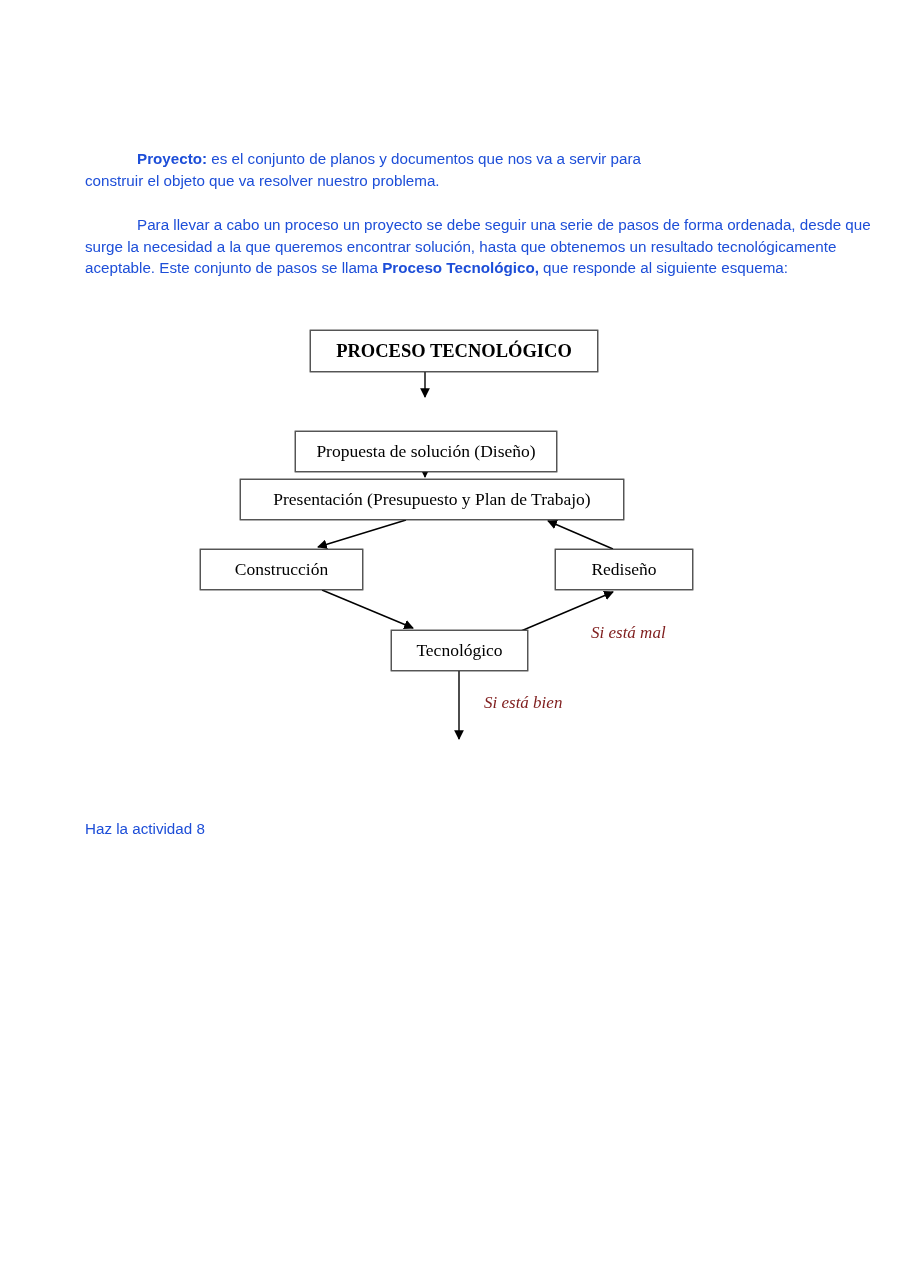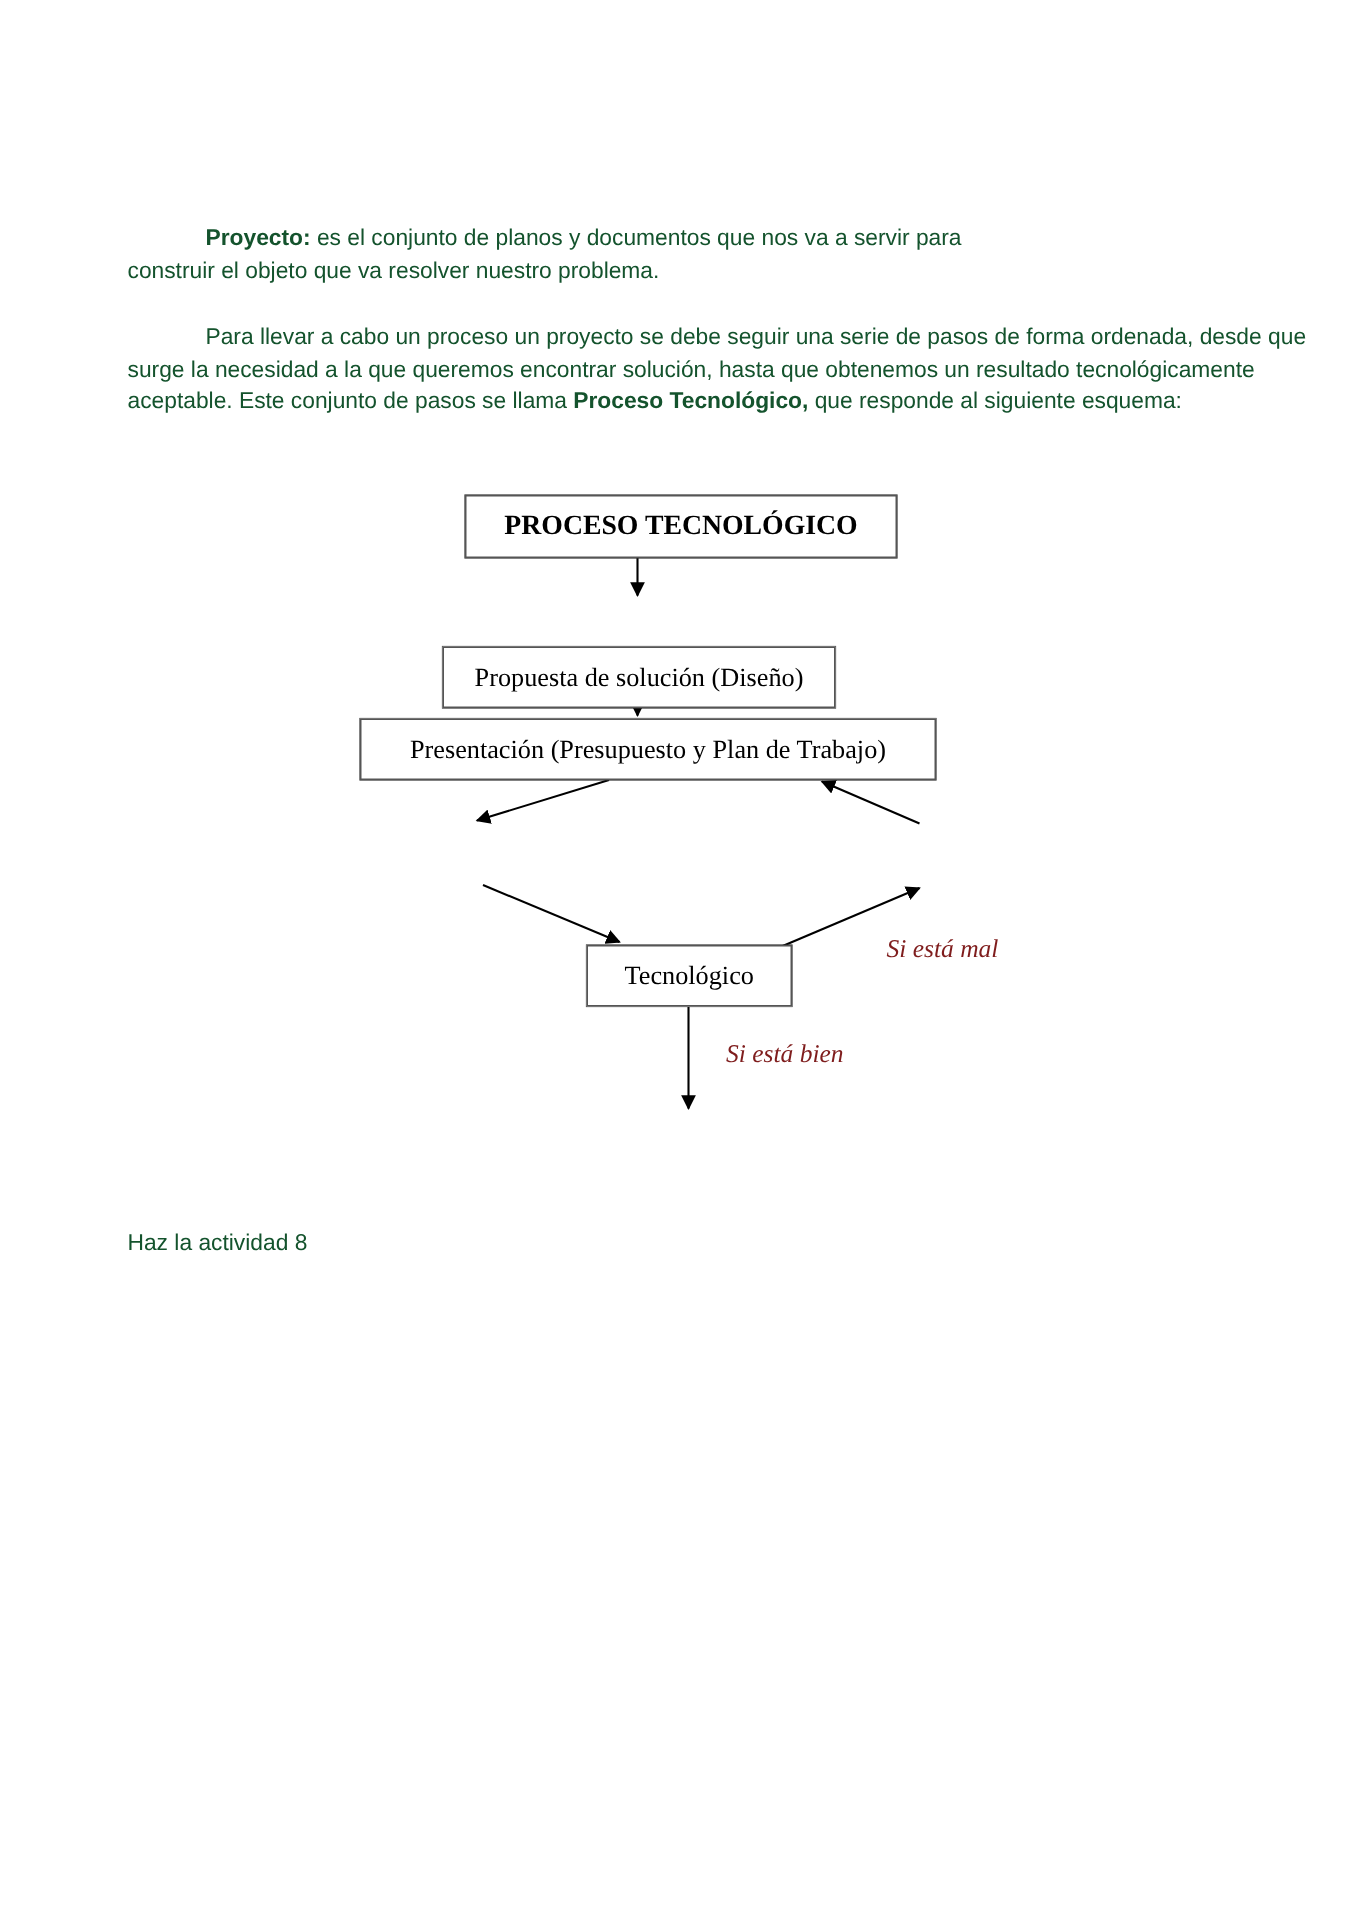--- a/index.html
+++ b/index.html
@@ -20,21 +20,21 @@
     position: absolute;
     inset: 0;
   }
 
   
   .para {
     position: absolute;
     font-family: "Liberation Sans", sans-serif;
     font-size: 15.2px;
     line-height: 21.5px;
-    color: #14532d;
+    color: #1d4ed8;
   }
   #para-proyecto {
     left: 85px;
     top: 148px;
     width: 770px;
     text-align: justify;
     text-indent: 52px;
   }
   #para-proyecto .lastline { text-align: left; }
   #para-proceso {
@@ -146,21 +146,23 @@
 
       <line x1="459" y1="671" x2="459" y2="739" stroke="#000" stroke-width="1.4" marker-end="url(#arrow)"></line>
     </svg>
 
     <div class="node title" id="node-proceso">PROCESO TECNOLÓGICO</div>
 
     <div class="node" id="node-propuesta">Propuesta de solución (Diseño)</div>
 
     <div class="node" id="node-planificacion">Presentación (Presupuesto y Plan de Trabajo)</div>
 
+    <div class="node" id="node-construccion">Construcción</div>
 
+    <div class="node" id="node-rediseno">Rediseño</div>
 
     <div class="node" id="node-evaluacion">Tecnológico</div>
 
 
     <div class="edge-label" id="label-mal">Si está mal</div>
 
     <div class="edge-label" id="label-bien">Si está bien</div>
   </div>
 
   <div class="para" id="para-actividad">Haz la actividad 8</div>

